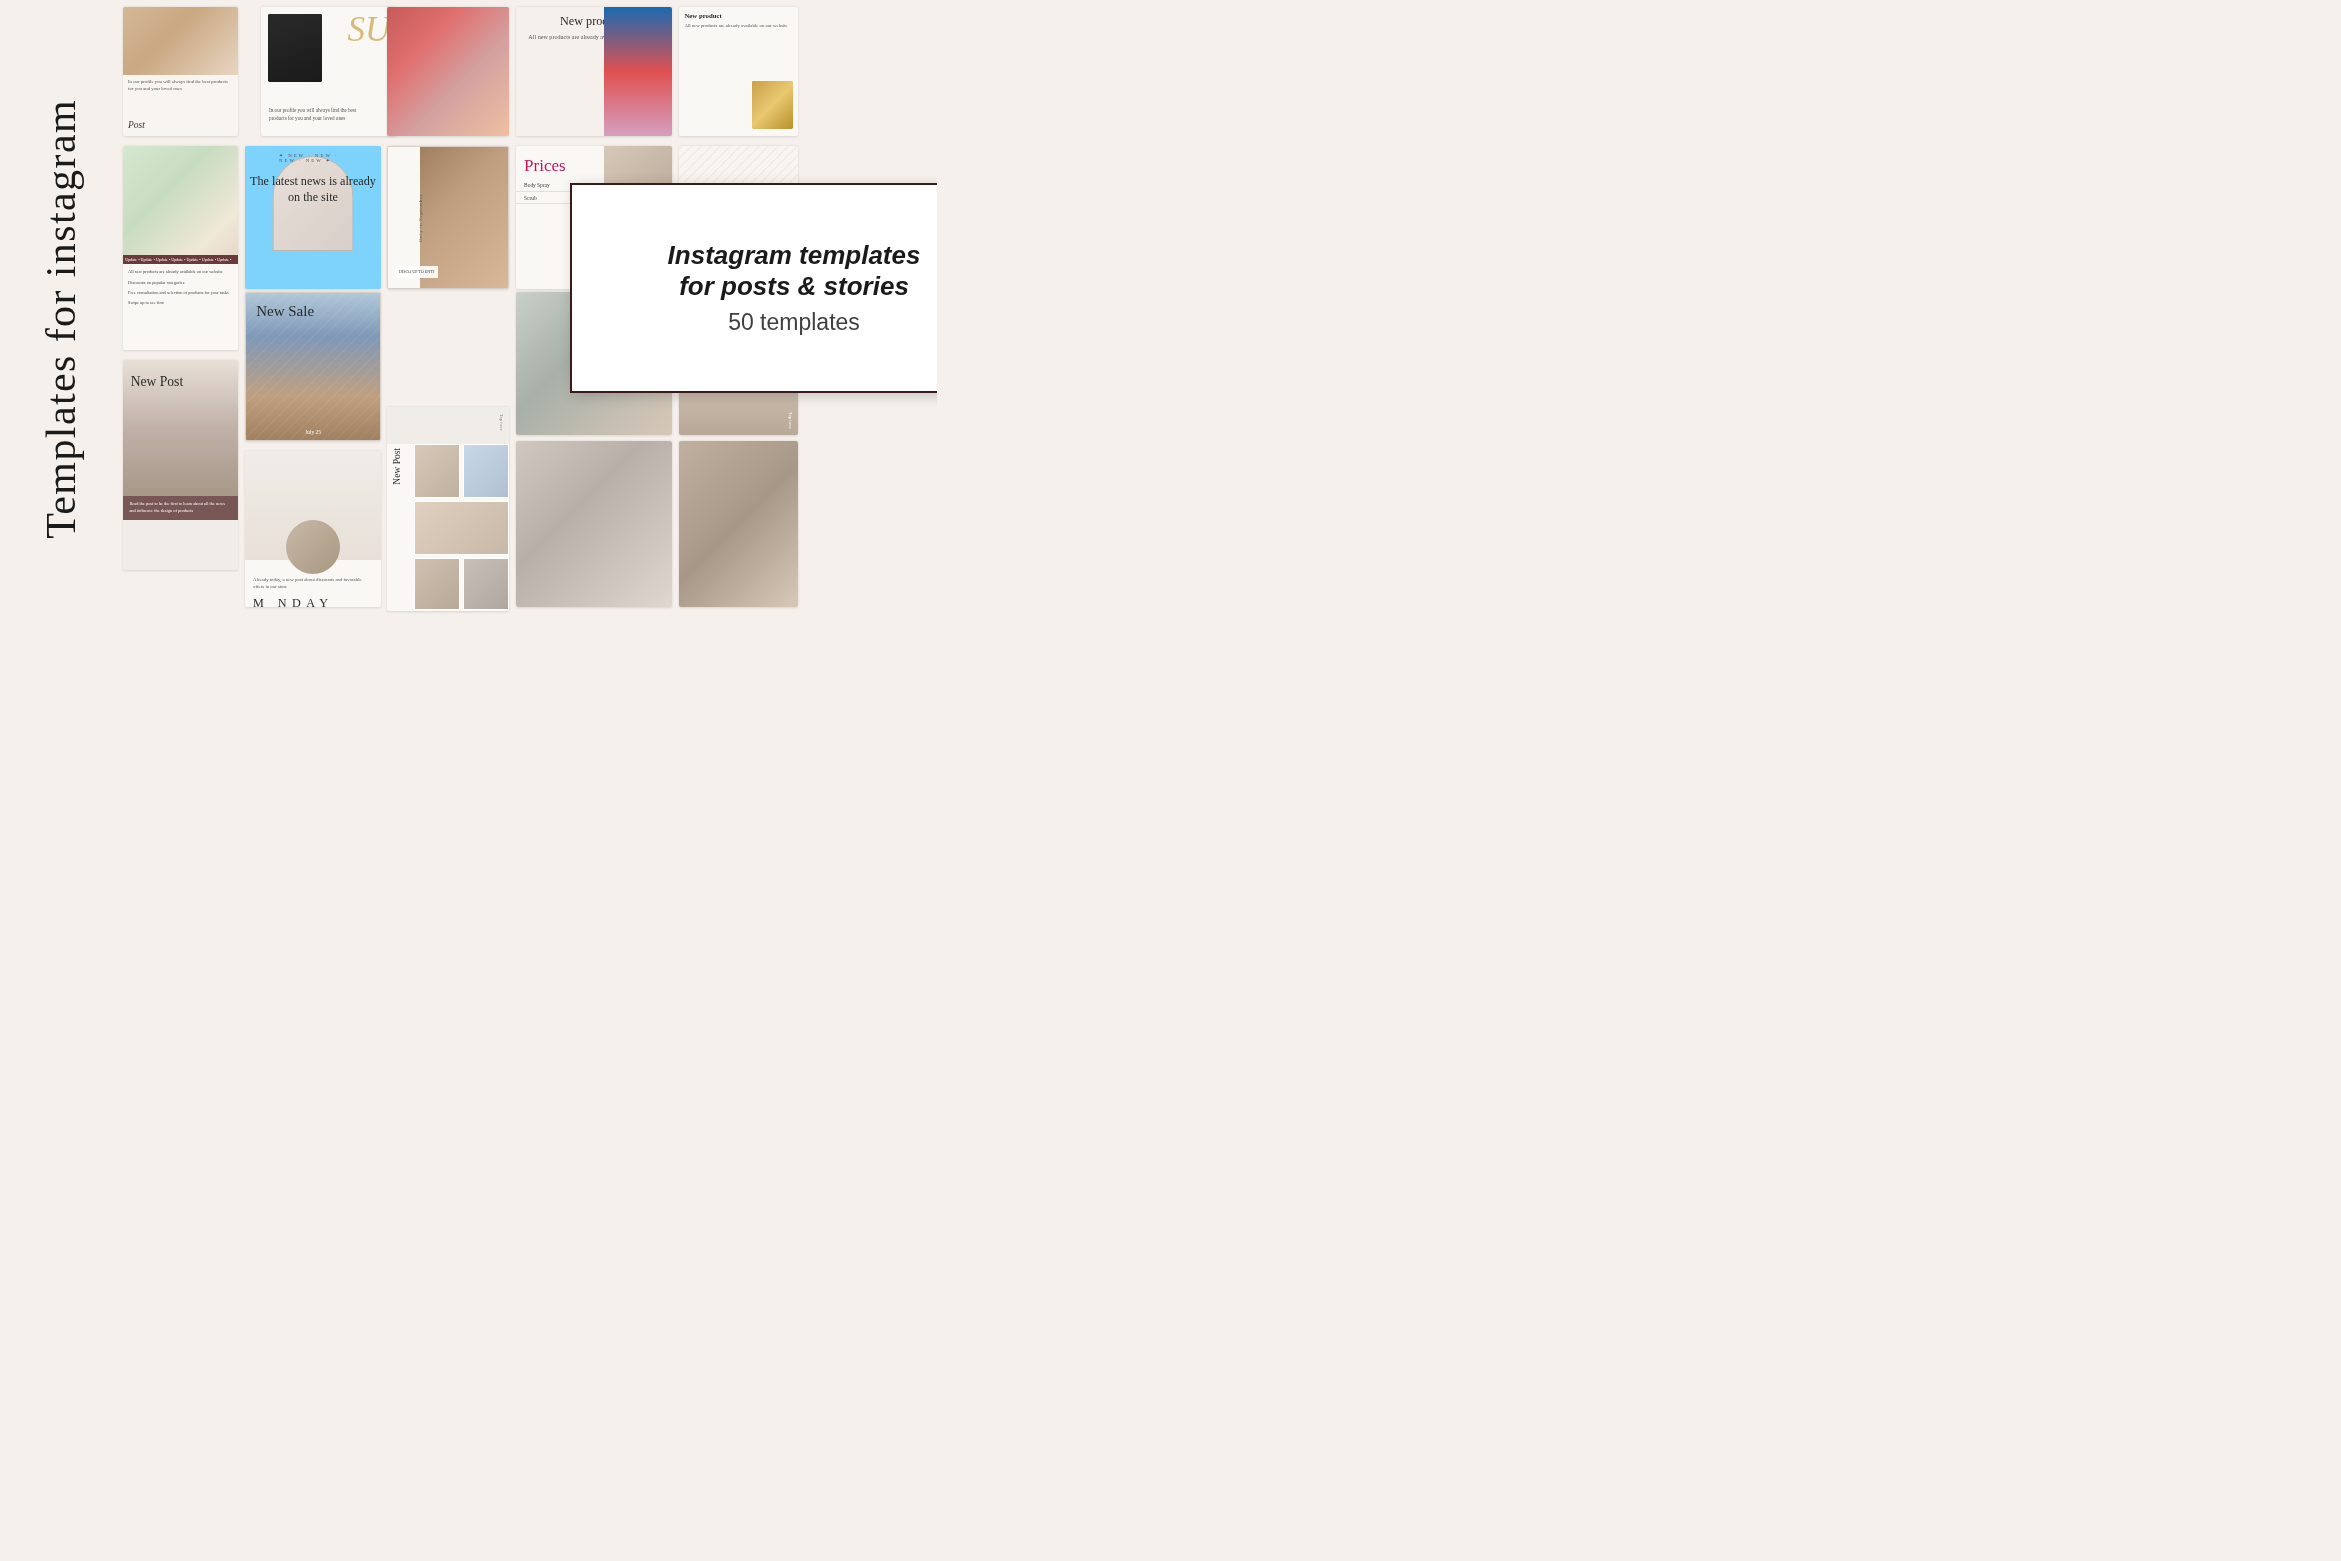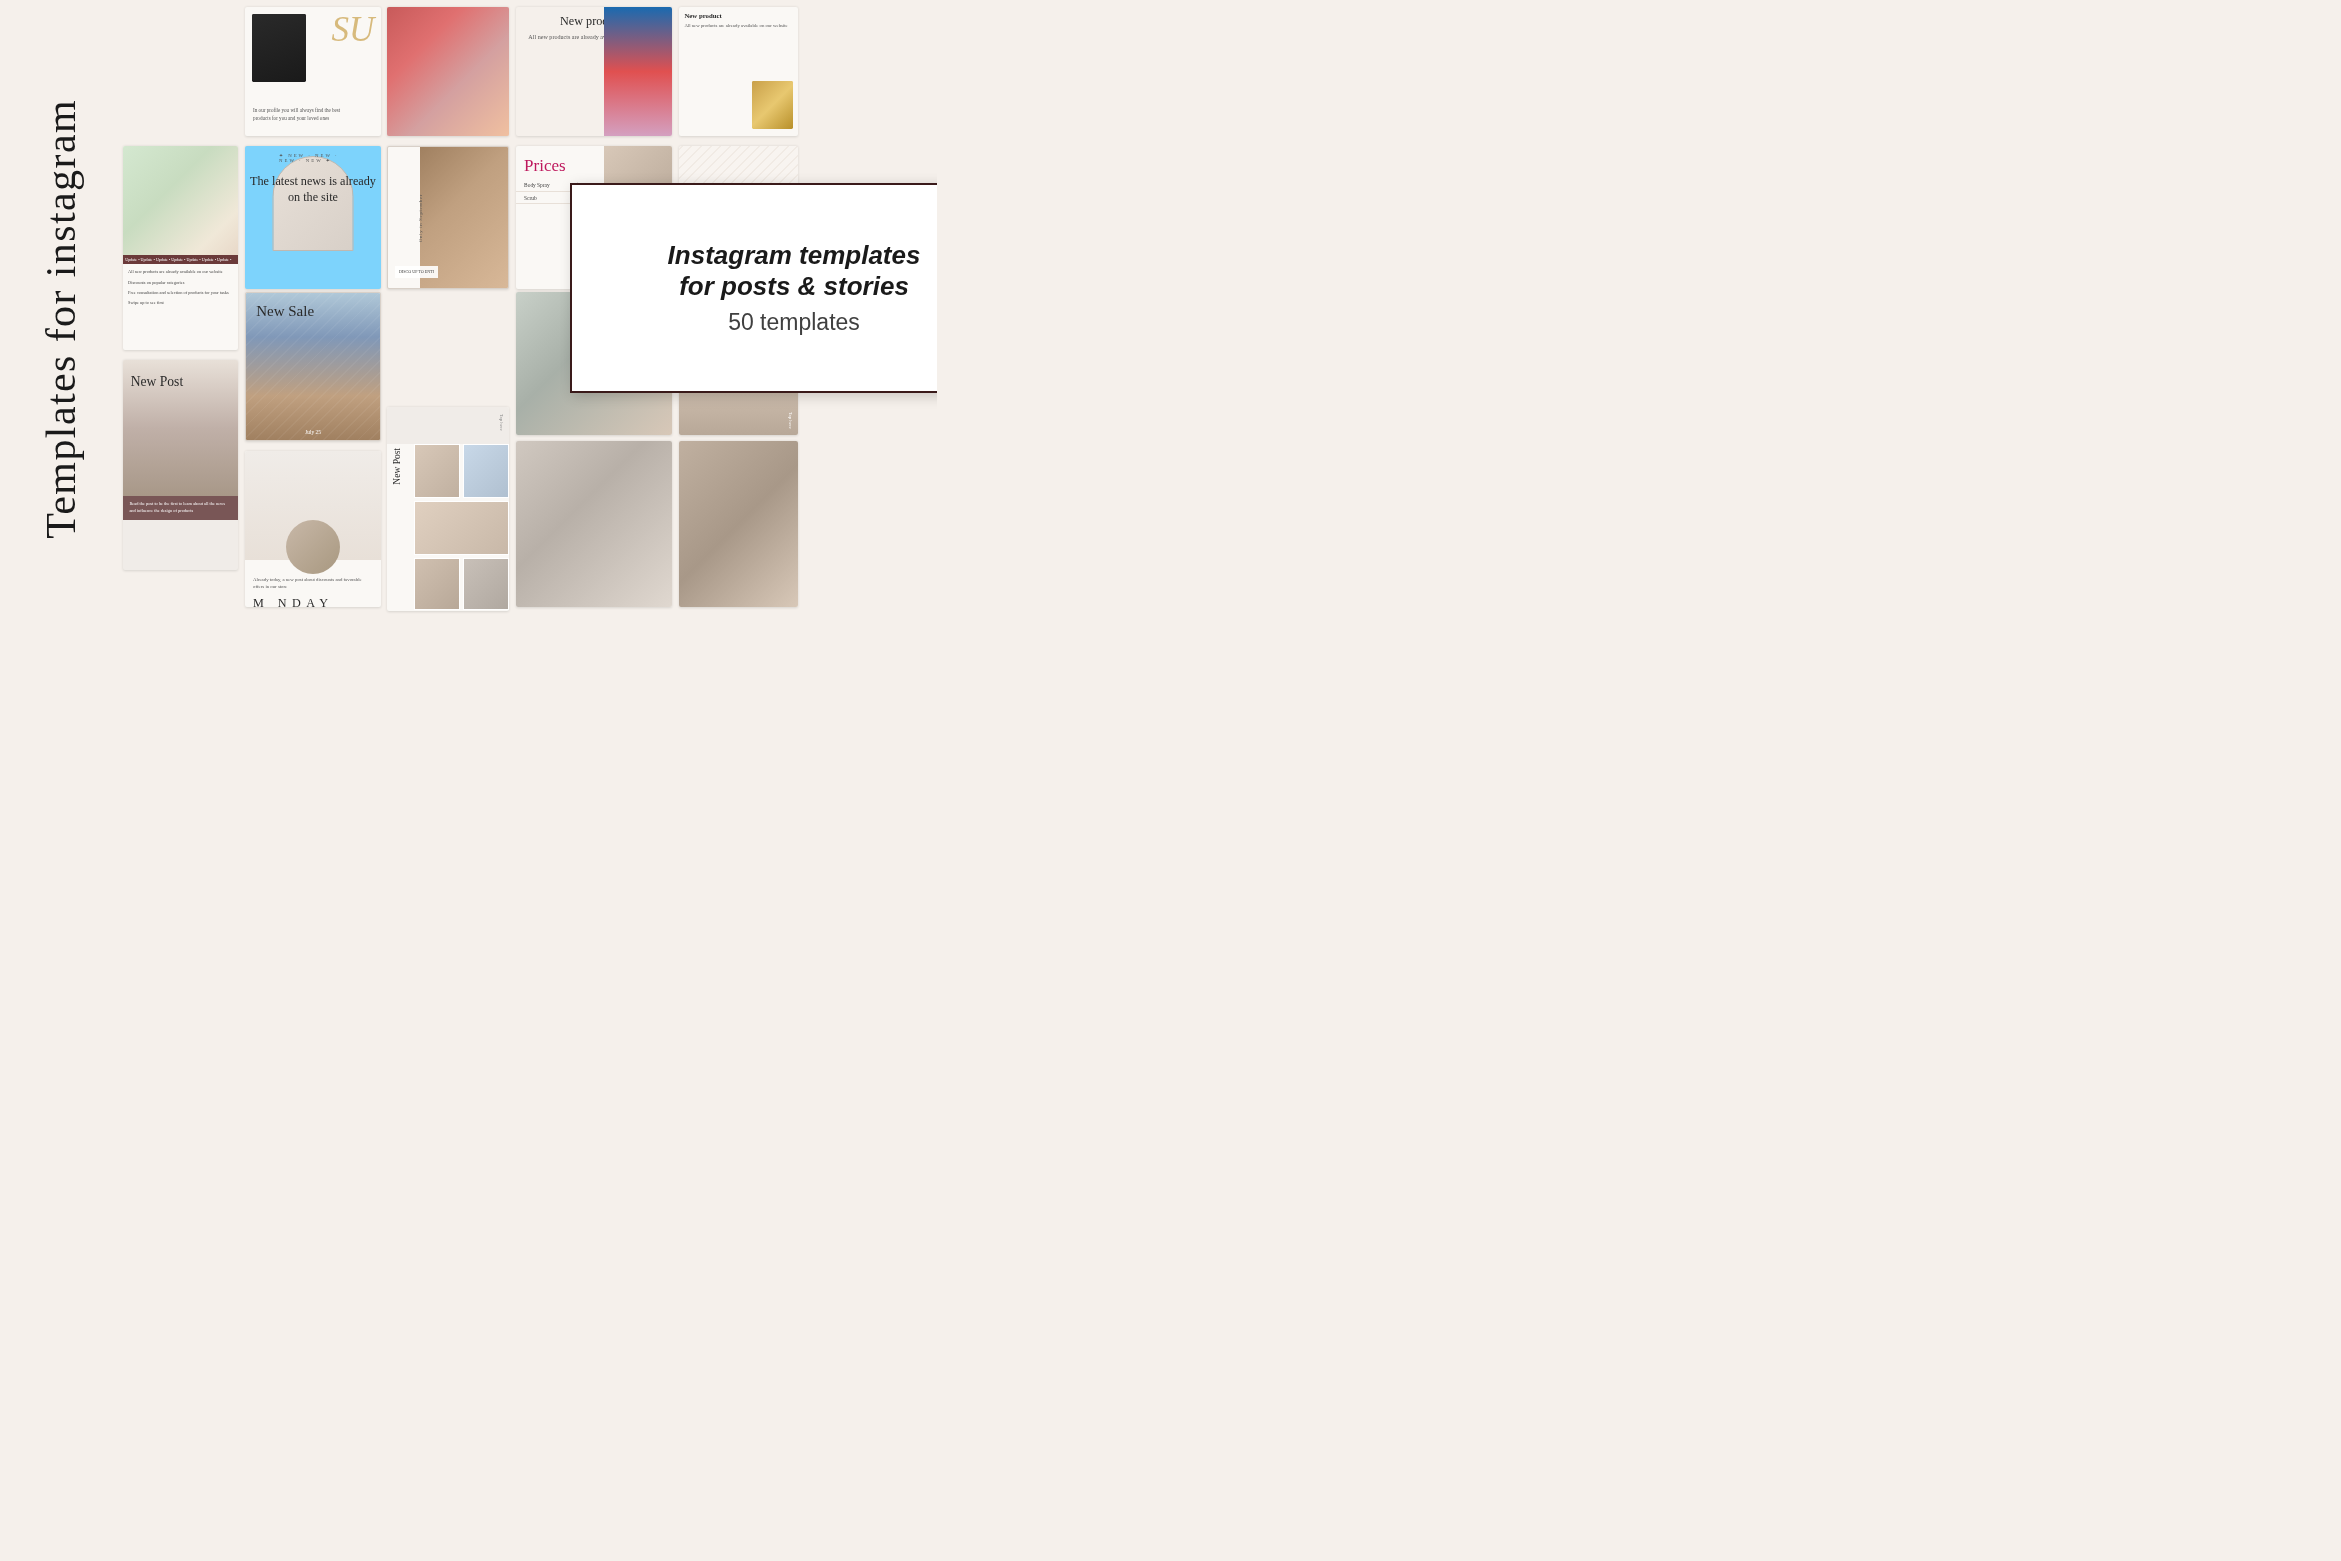--- a/index.html
+++ b/index.html
@@ -75,21 +75,21 @@
       font-style: italic;
     }
     .card-post-story .text-area {
       padding: 4.1px 5.4px;
       font-size: 4.8px;
       color: #555;
       line-height: 1.4;
     }
 
     .card-su {
-      left: 136px; top: 6.8px;
+      left: 152px; top: 6.8px;
       width: 136px; height: 129px;
       background: #faf8f5;
     }
     .card-su .su-text {
       position: absolute;
       top: 3.4px; right: 6.8px;
       font-size: 35px;
       color: #c9a04a;
       font-style: italic;
       opacity: 0.7;
@@ -554,20 +554,27 @@
   </style>
 </head>
 <body>
 
 <div class="left-title">
   <span>Templates for instagram</span>
 </div>
 
 <div class="grid">
 
+  <div class="card card-post-story">
+    <div class="inner">
+      <div class="photo-top diag"></div>
+      <span class="post-label">Post</span>
+      <div class="text-area">In our profile you will always find the best products for you and your loved ones</div>
+    </div>
+  </div>
 
   <div class="card card-su">
     <div class="dark-pkg"></div>
     <span class="su-text">SU</span>
     <div class="body-text">In our profile you will always find the best products for you and your loved ones</div>
   </div>
 
   <div class="card card-flowers">
     <div class="photo"></div>
   </div>

